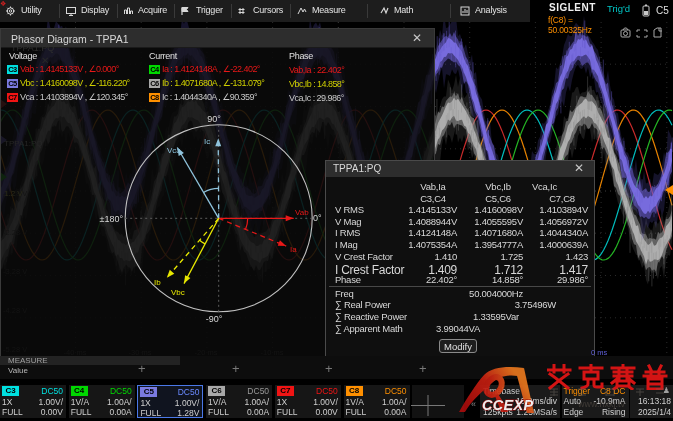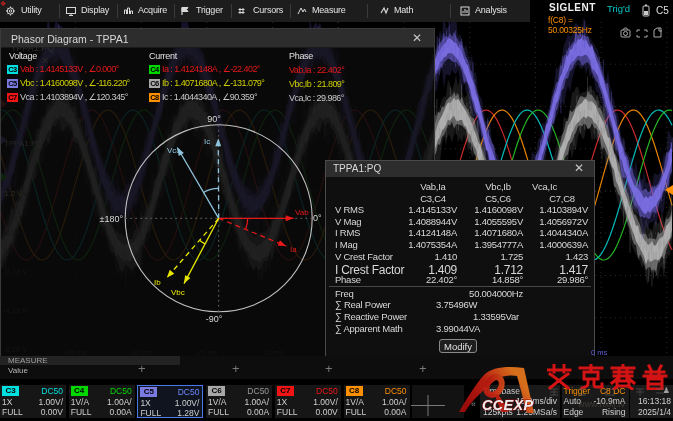--- a/index.html
+++ b/index.html
@@ -104,21 +104,21 @@
     <div class="abs" style="left:8px;top:22px;font-size:9px;letter-spacing:-0.3px;color:#e0e0e0">Voltage</div>
     <div class="abs" style="left:148px;top:22px;font-size:9px;letter-spacing:-0.3px;color:#e0e0e0">Current</div>
     <div class="abs" style="left:288px;top:22px;font-size:9px;letter-spacing:-0.3px;color:#e0e0e0">Phase</div>
     <div class="abs" style="left:6px;top:35px;width:430px;height:11px;font-size:9px;letter-spacing:-0.55px;white-space:nowrap"><span class="badge" style="background:#00e0e0">C3</span><span style="color:#e81818">Vab : 1.4145133V , ∠0.000°</span></div>
     <div class="abs" style="left:6px;top:49px;width:430px;height:11px;font-size:9px;letter-spacing:-0.55px;white-space:nowrap"><span class="badge" style="background:#7a7ae0">C5</span><span style="color:#cfcf00">Vbc : 1.4160098V , ∠-116.220°</span></div>
     <div class="abs" style="left:6px;top:63px;width:430px;height:11px;font-size:9px;letter-spacing:-0.55px;white-space:nowrap"><span class="badge" style="background:#f01414">C7</span><span style="color:#c8c8c8">Vca : 1.4103894V , ∠120.345°</span></div>
     <div class="abs" style="left:148px;top:35px;height:11px;font-size:9px;letter-spacing:-0.55px;white-space:nowrap"><span class="badge" style="background:#00d800">C4</span><span style="color:#e81818">Ia : 1.4124148A , ∠-22.402°</span></div>
     <div class="abs" style="left:148px;top:49px;height:11px;font-size:9px;letter-spacing:-0.55px;white-space:nowrap"><span class="badge" style="background:#a8a8a8">C6</span><span style="color:#cfcf00">Ib : 1.4071680A , ∠-131.079°</span></div>
     <div class="abs" style="left:148px;top:63px;height:11px;font-size:9px;letter-spacing:-0.55px;white-space:nowrap"><span class="badge" style="background:#ff9000">C8</span><span style="color:#c8c8c8">Ic : 1.4044340A , ∠90.359°</span></div>
     <div class="abs" style="left:288px;top:36px;font-size:9px;letter-spacing:-0.55px;color:#e81818;white-space:nowrap">Vab,Ia : 22.402°</div>
-    <div class="abs" style="left:288px;top:50px;font-size:9px;letter-spacing:-0.55px;color:#cfcf00;white-space:nowrap">Vbc,Ib : 21.809°</div>
+    <div class="abs" style="left:288px;top:50px;font-size:9px;letter-spacing:-0.55px;color:#cfcf00;white-space:nowrap">Vbc,Ib : 14.858°</div>
     <div class="abs" style="left:288px;top:64px;font-size:9px;letter-spacing:-0.55px;color:#c8c8c8;white-space:nowrap">Vca,Ic : 29.986°</div>
   </div>
 <div class="abs" style="left:325px;top:160px;width:270px;height:197px;background:#0f0f0f;border:1px solid #4a4a4a">
     <div class="abs" style="left:0;top:0;width:268px;height:16px;background:#2d2d2d">
       <span class="abs" style="left:7px;top:2px;font-size:10px;color:#d8d8d8">TPPA1:PQ</span>
       <span class="xbtn" style="right:4px;top:1px">✕</span>
     </div>
     <div class="abs" style="left:0;top:19.5px;width:268px;height:12px;font-size:9.5px;letter-spacing:-0.25px;color:#d8d8d8">
       <span class="abs" style="left:77px;width:60px;text-align:center">Vab,Ia</span>
       <span class="abs" style="left:142px;width:60px;text-align:center">Vbc,Ib</span>
@@ -171,21 +171,21 @@
       <span class="abs" style="right:71px">14.858°</span>
       <span class="abs" style="right:6px">29.986°</span>
     </div>
     <div class="abs" style="left:3px;top:124.5px;width:262px;border-top:1px solid #484848"></div>
     <div class="abs" style="left:0;top:126.5px;width:268px;height:12px;font-size:9.5px;letter-spacing:-0.25px;color:#d8d8d8">
       <span class="abs" style="left:9px">Freq</span>
       <span class="abs" style="left:110px;width:120px;text-align:center">50.004000Hz</span>
     </div>
     <div class="abs" style="left:0;top:138.4px;width:268px;height:12px;font-size:9.5px;letter-spacing:-0.25px;color:#d8d8d8">
       <span class="abs" style="left:9px">∑ Real Power</span>
-      <span class="abs" style="left:110px;width:120px;text-align:left">3.75496W</span>
+      <span class="abs" style="left:110px;width:120px;text-align:right">3.75496W</span>
     </div>
     <div class="abs" style="left:0;top:150.3px;width:268px;height:12px;font-size:9.5px;letter-spacing:-0.25px;color:#d8d8d8">
       <span class="abs" style="left:9px">∑ Reactive Power</span>
       <span class="abs" style="left:110px;width:120px;text-align:center">1.33595Var</span>
     </div>
     <div class="abs" style="left:0;top:162.2px;width:268px;height:12px;font-size:9.5px;letter-spacing:-0.25px;color:#d8d8d8">
       <span class="abs" style="left:9px">∑ Apparent Math</span>
       <span class="abs" style="left:110px;width:120px;">3.99044VA</span>
     </div>
     <div class="abs" style="left:113px;top:178px;width:38px;height:14px;background:#1e1e1e;border:1px solid #8a8a8a;border-radius:3px;font-size:9.5px;color:#e0e0e0;text-align:center;line-height:13px">Modify</div>

